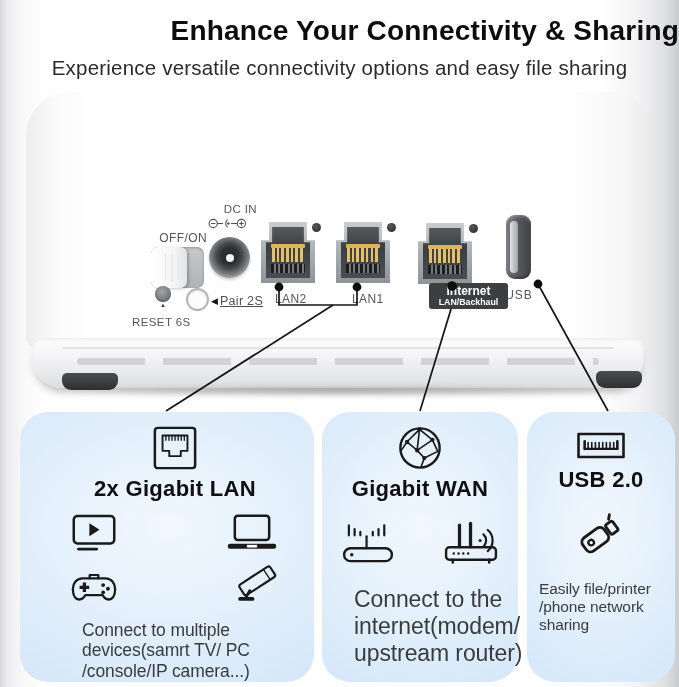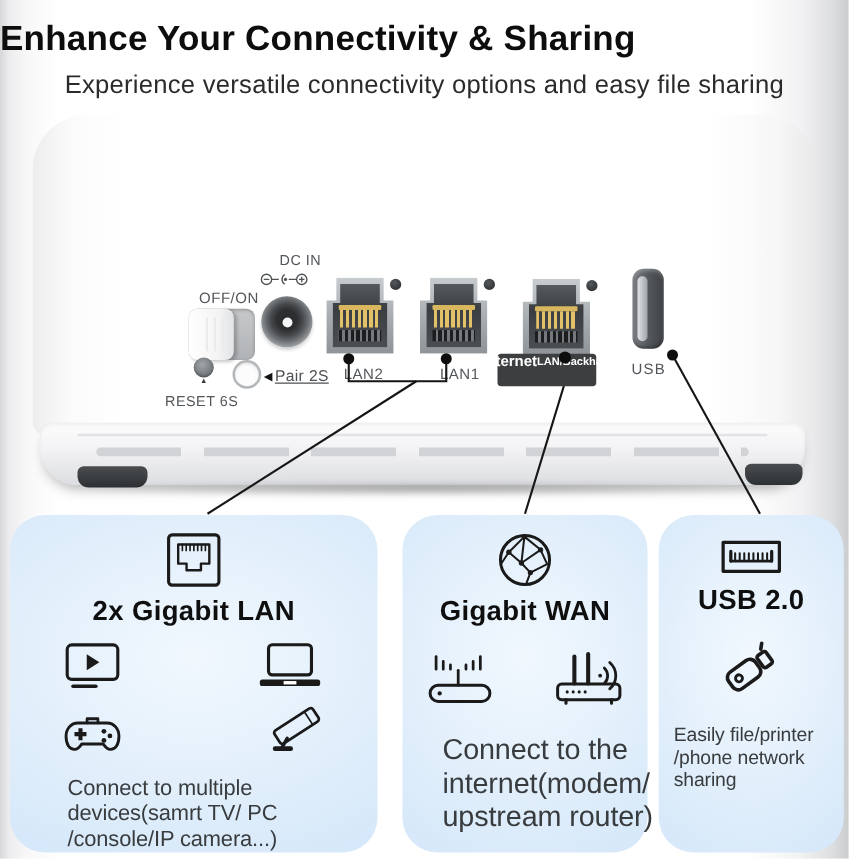--- a/index.html
+++ b/index.html
@@ -3,21 +3,21 @@
 <meta charset="utf-8">
 <style>
   html,body{margin:0;padding:0;}
   body{font-family:"Liberation Sans",sans-serif;}
   .scene{
     position:relative;width:679px;height:687px;overflow:hidden;
     background:linear-gradient(90deg,#d6d7d9 0px,#ececee 7px,#f8f8f9 22px,#ffffff 48px,
                #ffffff 600px,#f2f2f4 640px,#dddee0 666px,#cbccce 679px);
   }
   
-  .title{position:absolute;top:15px;left:0;width:679px;text-align:left;
+  .title{position:absolute;top:15px;left:0;width:679px;text-align:right;
     font-size:28px;font-weight:bold;color:#0d0d0d;letter-spacing:.2px;}
   .subtitle{position:absolute;top:56px;left:0;width:679px;text-align:center;
     font-size:20.5px;color:#2b2b2b;letter-spacing:.2px;}
   
   .device-body{position:absolute;left:26px;top:92px;width:627px;height:256px;
     border-radius:44px 44px 10px 10px;
     background:linear-gradient(90deg,rgba(0,0,0,.07) 0%,rgba(0,0,0,.015) 5%,rgba(255,255,255,0) 12%,
                rgba(255,255,255,0) 86%,rgba(0,0,0,.03) 95%,rgba(0,0,0,.09) 100%),#ffffff;}
   .device-base{position:absolute;left:32px;top:338px;width:612px;height:50px;
     border-radius:10px 10px 30px 30px;
@@ -76,33 +76,33 @@
     background:repeating-linear-gradient(90deg,#1b1d1f 0 2.6px,#75797d 2.6px 4.7px);}
   .port-hole{position:absolute;width:9px;height:9px;border-radius:50%;
     background:radial-gradient(circle at 40% 35%,#55585b,#34373a 70%);}
   
   .usb-port{position:absolute;left:506px;top:215px;width:25px;height:64px;border-radius:9px;
     background:linear-gradient(90deg,#7c8084 0%,#55595d 50%,#3e4144 100%);
     box-shadow:inset 0 2px 3px rgba(255,255,255,.25), inset 0 -2px 3px rgba(0,0,0,.3);}
   .usb-tongue{position:absolute;left:4px;top:6px;width:8px;height:52px;border-radius:4px;
     background:linear-gradient(90deg,#e2e4e6,#9ea4a8);}
   
-  .inet-badge{position:absolute;left:398px;top:283px;width:79px;height:26px;border-radius:3px;
+  .inet-badge{position:absolute;left:429px;top:283px;width:79px;height:26px;border-radius:3px;
     background:#3c3e40;color:#ffffff;text-align:center;z-index:5;
-    display:flex;flex-direction:row;justify-content:center;line-height:1;}
+    display:flex;flex-direction:column;justify-content:center;line-height:1;}
   .inet-line1{font-size:12px;font-weight:bold;}
   .inet-line2{font-size:8.8px;font-weight:bold;margin-top:1.5px;}
   
   .leaders{position:absolute;left:0;top:0;z-index:4;}
   .leader-dots{position:absolute;left:0;top:0;z-index:6;}
   
   .card{position:absolute;top:412px;height:270px;border-radius:28px;box-sizing:border-box;
     background:radial-gradient(115% 90% at 50% 42%,#f1f8fe 0%,#e2effb 42%,#cbe2f8 100%);
     display:flex;flex-direction:column;align-items:center;}
-  .card1{left:8px;width:294px;}
+  .card1{left:20px;width:294px;padding-left:16px;}
   .card2{left:322px;width:196px;}
   .card3{left:527px;width:148px;}
   .card h3{margin:5px 0 0 0;font-size:22px;font-weight:bold;color:#0f0f0f;letter-spacing:.3px;}
   .card-top-icon{margin-top:13px;}
   .icon-row{display:flex;align-items:center;justify-content:space-between;}
   .card1 .row1{width:208px;margin-top:11px;}
   .card1 .row2{width:212px;margin-top:13px;}
   .card2 .row1{width:158px;margin-top:17px;}
   .desc{white-space:pre-line;color:#393c3f;text-align:left;align-self:flex-start;
     line-height:1.17;letter-spacing:-.1px;}

